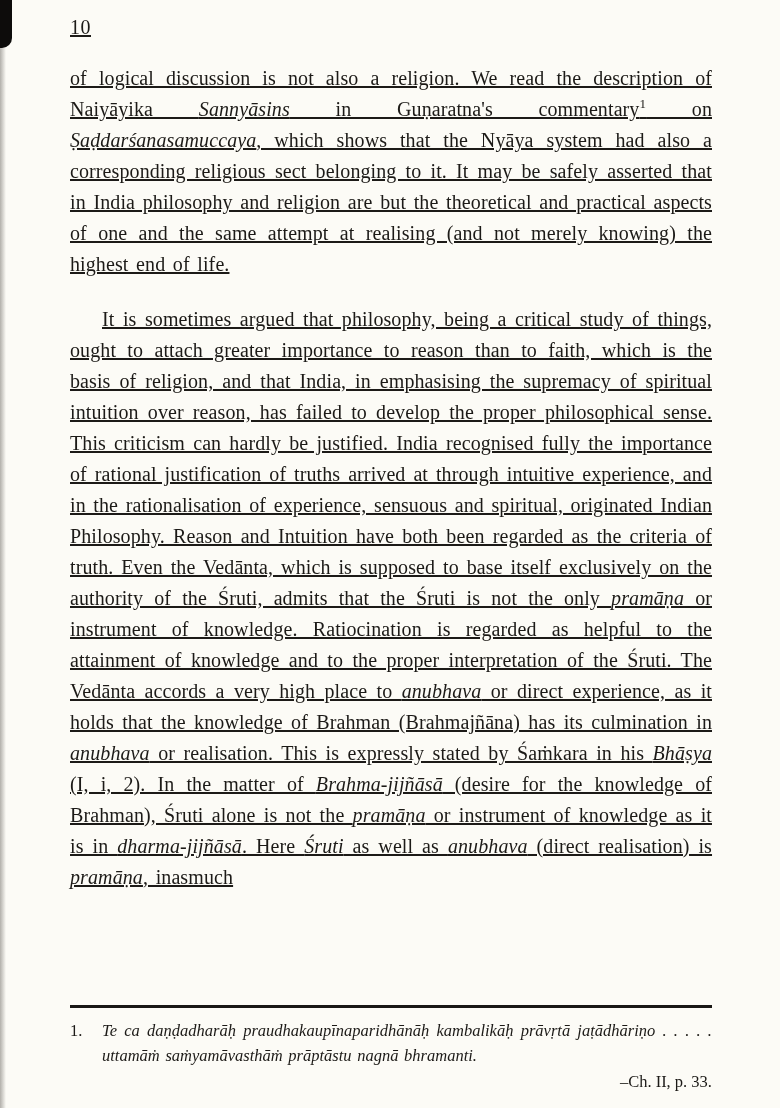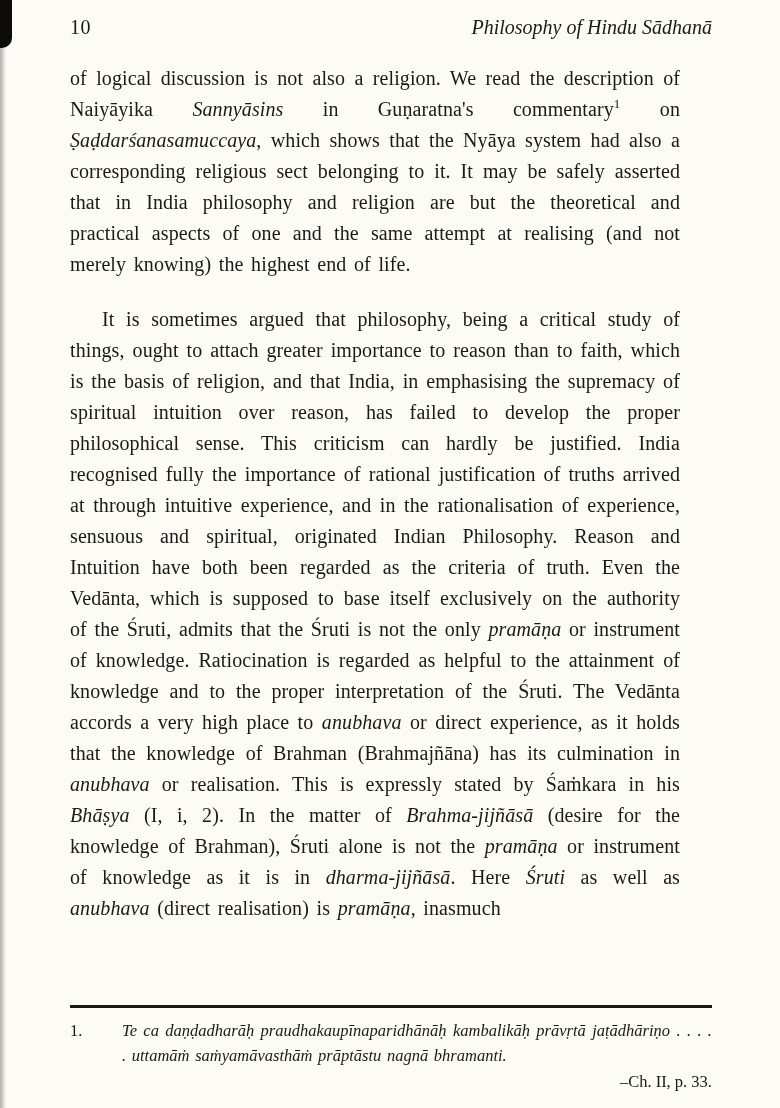--- a/index.html
+++ b/index.html
@@ -10,20 +10,21 @@
   }
   .page {
     position: relative;
     width: 780px;
     height: 1108px;
     margin: 0 auto;
     background: #fcfbf6;
     color: #1c1a17;
     overflow: hidden;
     box-sizing: border-box;
+    text-decoration: underline;
   }
   .scan-edge {
     position: absolute;
     left: 0; top: 0; bottom: 0;
     width: 6px;
     background: linear-gradient(to right, rgba(40,35,30,0.35), rgba(40,35,30,0));
     pointer-events: none;
   }
   .scan-blot {
     position: absolute;
@@ -36,21 +37,21 @@
   .header {
     display: flex;
     justify-content: space-between;
     align-items: baseline;
     padding: 16px 68px 0 70px;
     font-size: 20px;
   }
   .page-number { letter-spacing: 0.5px; }
   .running-title { font-style: italic; }
   .body-text {
-    padding: 24px 100px 0 70px;
+    padding: 24px 68px 0 70px;
     font-size: 20px;
     line-height: 31px;
     text-align: justify;
     letter-spacing: 0.1px;
     word-spacing: 2.5px;
   }
   p.para { margin: 0; }
   p.para + p.para { margin-top: 24px; }
   p.para.indent { text-indent: 32px; }
   .it { font-style: italic; }
@@ -72,38 +73,37 @@
   }
   .footnote-row {
     display: flex;
     font-size: 16.5px;
     line-height: 25px;
   }
   .fn-marker {
     flex: none;
     width: 32px;
   }
-  .fn-body { flex: 1; margin-left: 20px; }
+  .fn-body { flex: 1; }
   .fn-text { text-align: justify; word-spacing: 1.5px; }
   .fn-attr {
     text-align: right;
     font-style: normal;
     margin-top: 1px;
   }
 </style>
 </head>
 <body>
 
 <div class="page">
   <div class="scan-edge"></div>
   <div class="scan-blot"></div>
 
   <div class="header">
     <span class="page-number">10</span>
-    <span class="running-title">Philosophy of Hindu Sādhanā</span>
   </div>
 
   <div class="body-text">
       <p class="para"><span>of logical discussion is not also a religion. We read the description of Naiyāyika </span><span class="it">Sannyāsins</span><span> in Guṇaratna's commentary</span><span class="sup">1</span><span> on </span><span class="it">Ṣaḍdarśanasamuccaya</span><span>, which shows that the Nyāya system had also a corresponding religious sect belonging to it. It may be safely asserted that in India philosophy and religion are but the theoretical and practical aspects of one and the same attempt at realising (and not merely knowing) the highest end of life.</span></p>
       <p class="para indent"><span>It is sometimes argued that philosophy, being a critical study of things, ought to attach greater importance to reason than to faith, which is the basis of religion, and that India, in emphasising the supremacy of spiritual intuition over reason, has failed to develop the proper philosophical sense. This criticism can hardly be justified. India recognised fully the importance of rational justification of truths arrived at through intuitive experience, and in the rationalisation of experience, sensuous and spiritual, originated Indian Philosophy. Reason and Intuition have both been regarded as the criteria of truth. Even the Vedānta, which is supposed to base itself exclusively on the authority of the Śruti, admits that the Śruti is not the only </span><span class="it">pramāṇa</span><span> or instrument of knowledge. Ratiocination is regarded as helpful to the attainment of knowledge and to the proper interpretation of the Śruti. The Vedānta accords a very high place to </span><span class="it">anubhava</span><span> or direct experience, as it holds that the knowledge of Brahman (Brahmajñāna) has its culmination in </span><span class="it">anubhava</span><span> or realisation. This is expressly stated by Śaṁkara in his </span><span class="it">Bhāṣya</span><span> (I, i, 2). In the matter of </span><span class="it">Brahma-jijñāsā</span><span> (desire for the knowledge of Brahman), Śruti alone is not the </span><span class="it">pramāṇa</span><span> or instrument of knowledge as it is in </span><span class="it">dharma-jijñāsā</span><span>. Here </span><span class="it">Śruti</span><span> as well as </span><span class="it">anubhava</span><span> (direct realisation) is </span><span class="it">pramāṇa</span><span>, inasmuch</span></p>
     </div>
 
   <div class="footnote-area">
     <div class="footnote-rule"></div>
     <div class="footnote-row">

